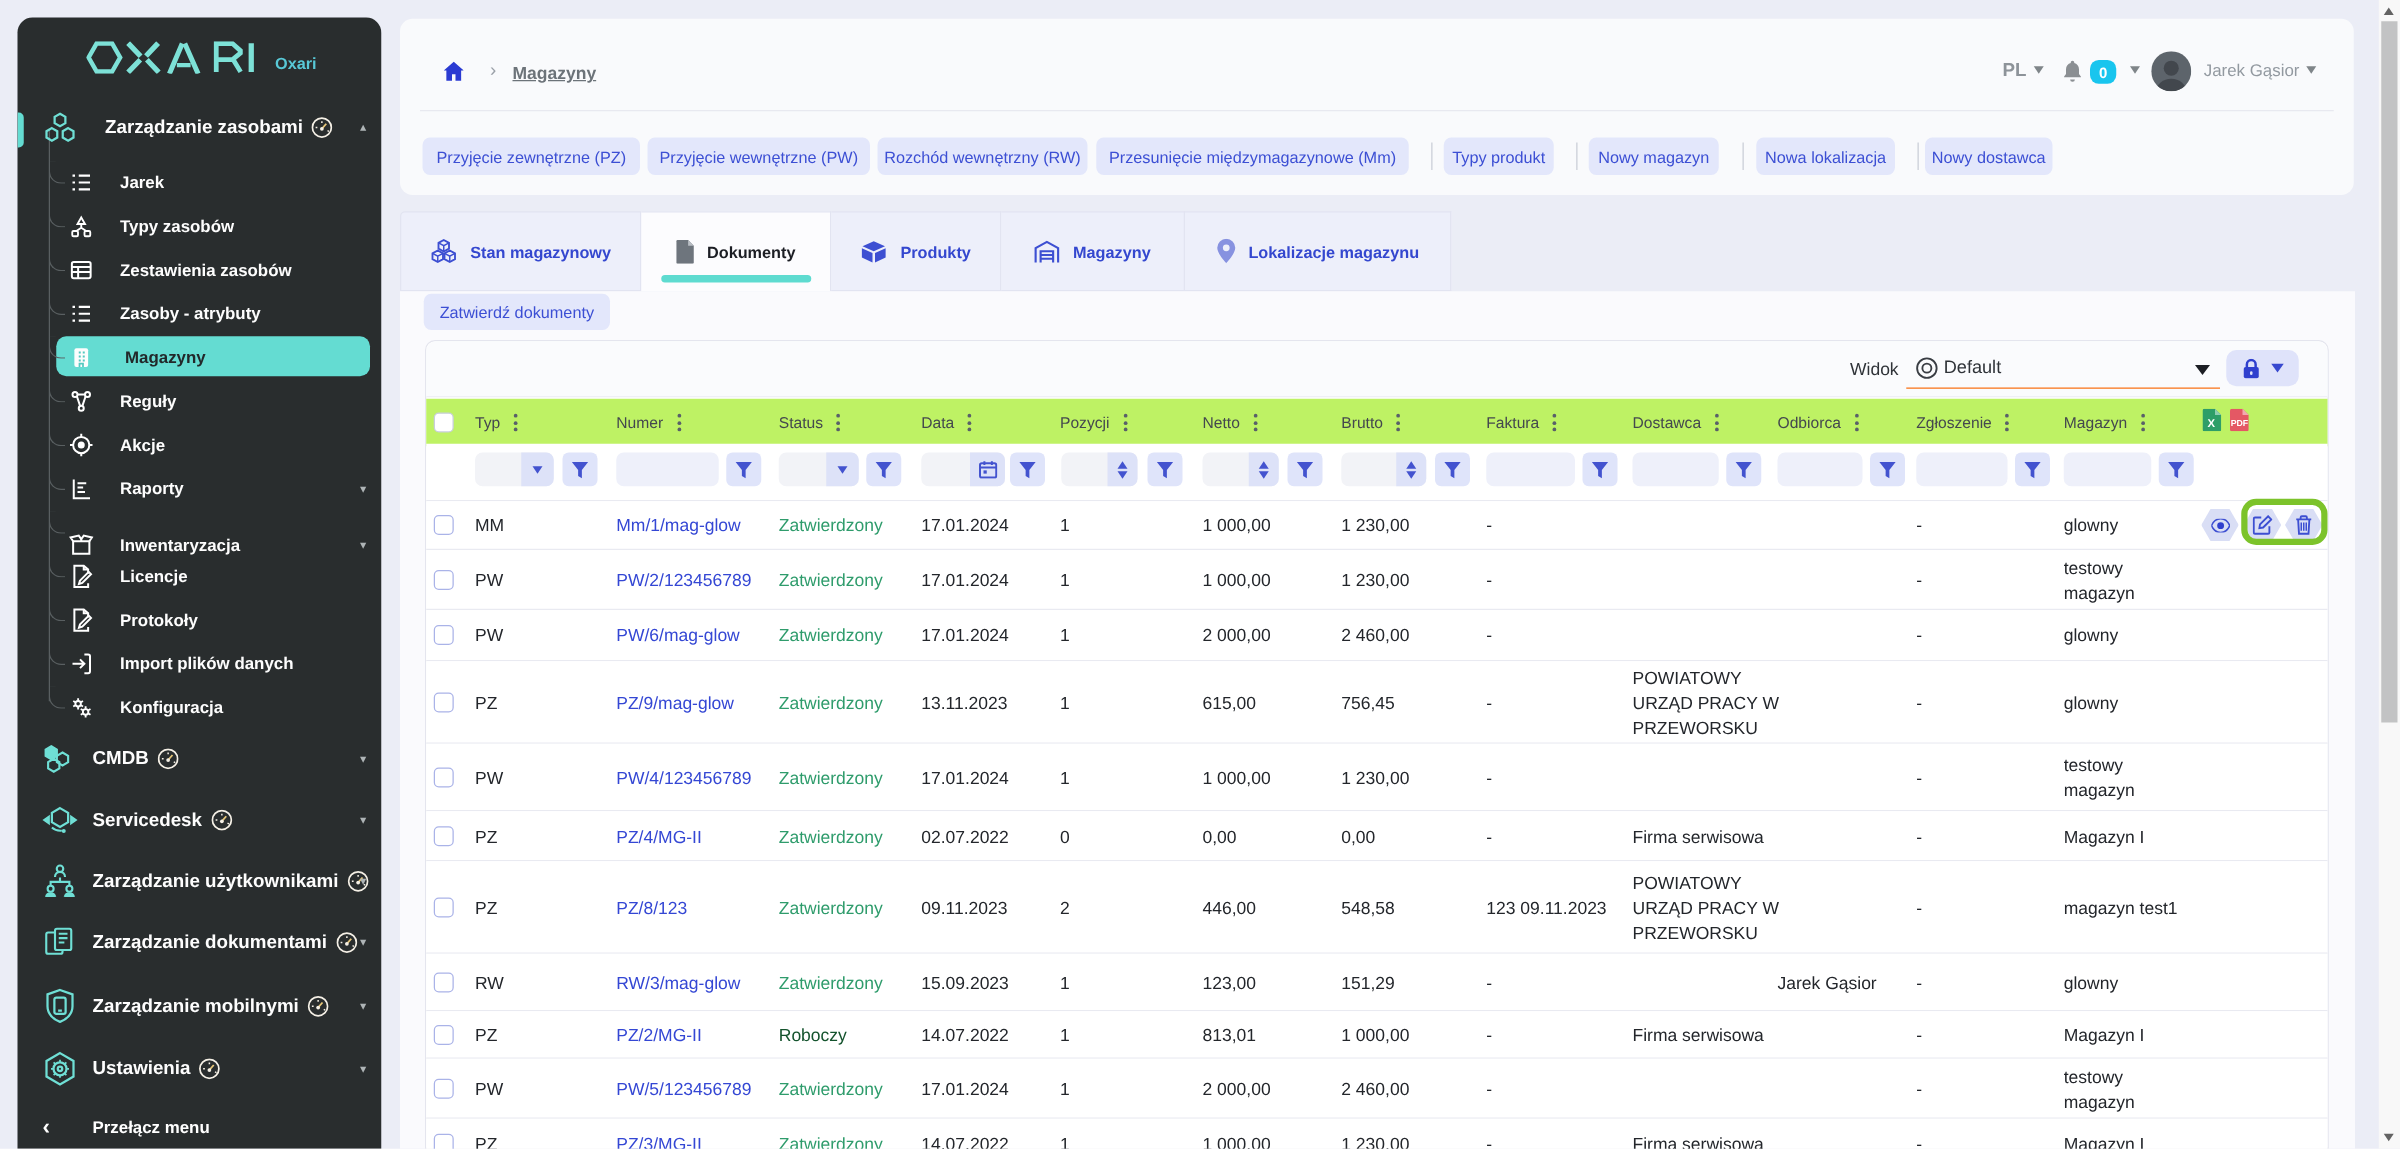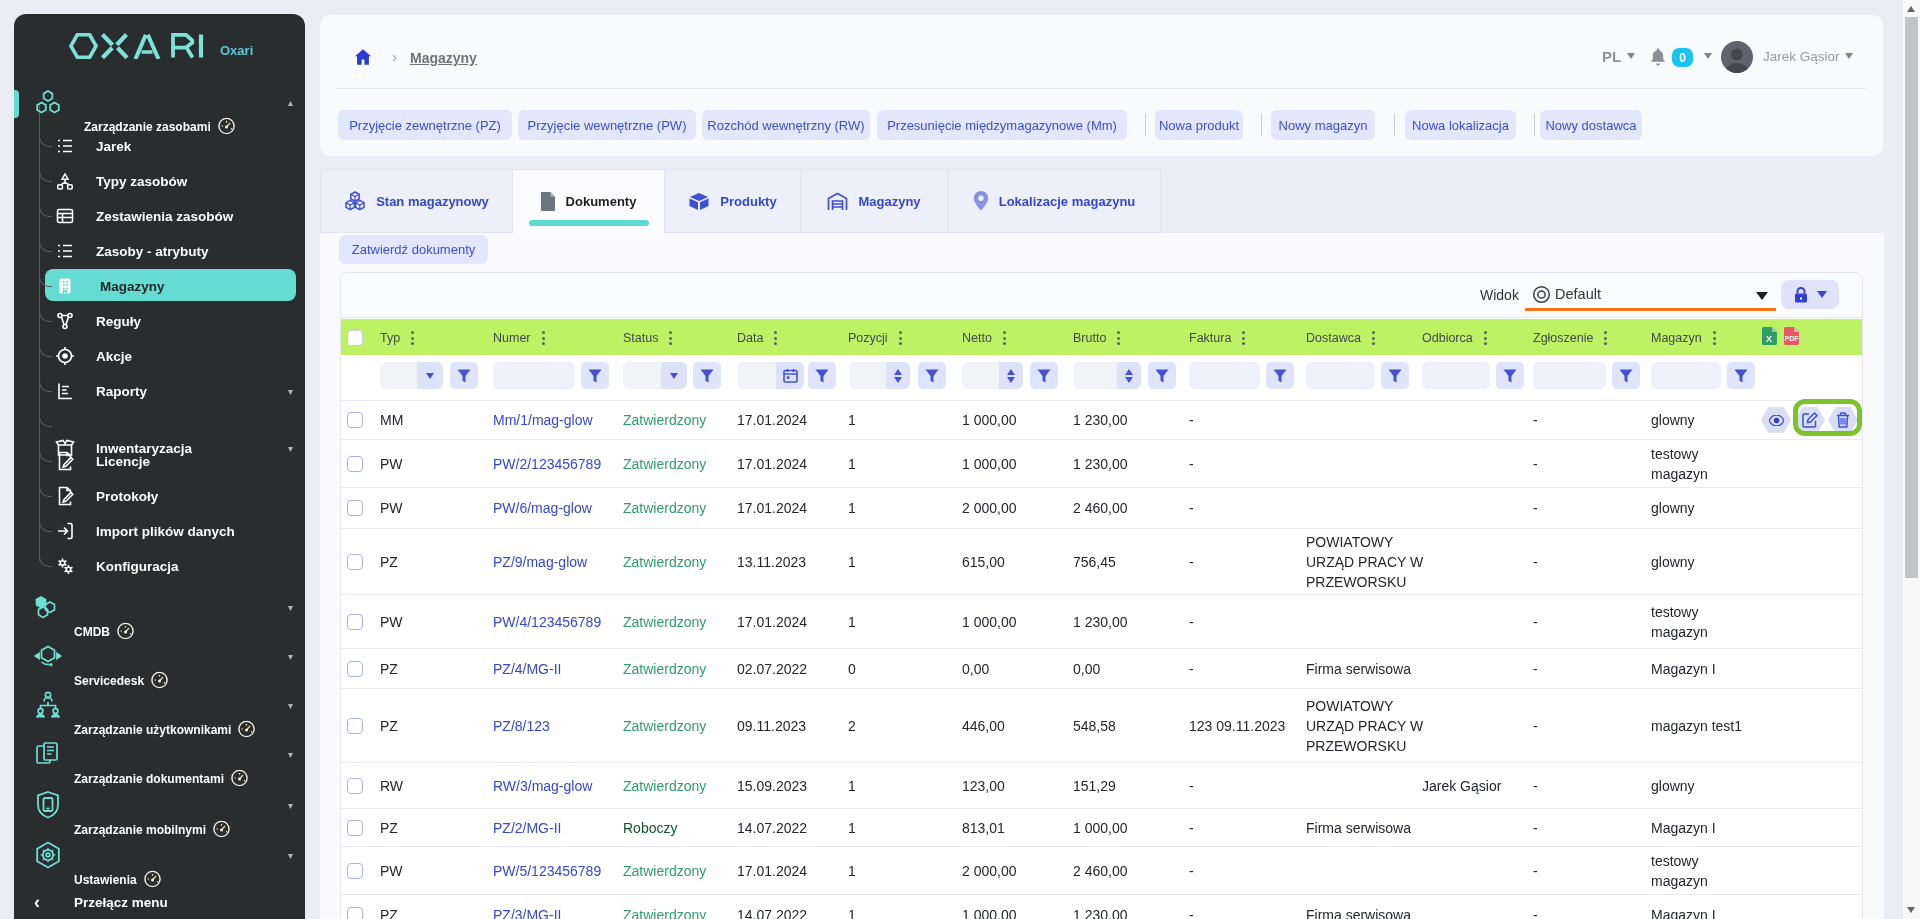--- a/index.html
+++ b/index.html
@@ -5,21 +5,21 @@
 * { margin:0; padding:0; box-sizing:border-box; }
 html,body { width:1920px; height:919px; overflow:hidden; }
 body { font-family:"Liberation Sans", sans-serif; background:#ebedf6; position:relative; }
 
 
 #sidebar { position:absolute; left:14px; top:14px; width:291px; height:905px; background:#292d2e; border-radius:12px 12px 0 0; color:#fff; overflow:hidden; }
 #logo { position:absolute; left:55px; top:19px; }
 #logoTxt { position:absolute; left:206px; top:29px; color:#58c8d6; font-size:13px; font-weight:bold; }
 .sec { position:absolute; left:0; width:291px; height:34px; }
 .sec .sicon { position:absolute; left:14px; top:50%; transform:translateY(-50%); width:40px; height:40px; display:flex; align-items:center; justify-content:center; }
-.sec .stxt { position:absolute; left:60px; top:50%; transform:translateY(-50%); font-size:12px; font-weight:bold; color:#fdfdfd; white-space:nowrap; display:flex; align-items:center; gap:7px;margin-top:24px;}
+.sec .stxt { position:absolute; left:60px; top:50%; transform:translateY(-50%); font-size:15px; font-weight:bold; color:#fdfdfd; white-space:nowrap; display:flex; align-items:center; gap:7px;}
 .sec .chev { position:absolute; right:12px; top:50%; transform:translateY(-50%); color:#aeb4b6; font-size:10px; }
 .sub { position:absolute; left:0; width:291px; height:35px; }
 .sub .icon { position:absolute; left:40px; top:50%; transform:translateY(-50%); width:22px; height:22px; display:flex; align-items:center; justify-content:center;}
 .sub .txt { position:absolute; left:82px; top:50%; transform:translateY(-50%); font-size:13.5px; font-weight:bold; color:#fdfdfd; white-space:nowrap;}
 .sub .chev { position:absolute; right:12px; top:50%; transform:translateY(-50%); color:#aeb4b6; font-size:10px;}
 #activebar { position:absolute; left:0; top:76px; width:5px; height:28px; background:#64dcd2; border-radius:0 4px 4px 0; }
 #magpill { position:absolute; left:31px; top:255px; width:251px; height:32px; background:#64dcd2; border-radius:8px; }
 #treeline { position:absolute; left:25px; top:90px; width:1px; height:457px; background:#595f61; }
 .branch { position:absolute; left:25px; width:13px; height:18px; border-left:1px solid #595f61; border-bottom:1px solid #595f61; border-bottom-left-radius:10px; }
 #przelacz { position:absolute; left:0; top:871px; width:291px; height:34px; }
@@ -45,21 +45,21 @@
 .tab:first-child { border-left:1px solid #e2e4f1; border-radius:4px 0 0 0;}
 .tab.active { background:#fcfcfe; color:#1c1e24; border-bottom:none; }
 #tabunderline { position:absolute; left:209px; top:51px; width:120px; height:6px; background:#5edbd0; border-radius:3px; }
 
 
 #panel { position:absolute; left:320px; top:233px; width:1564px; height:686px; background:#fafafd; }
 #zatwbtn { position:absolute; left:19px; top:2px; width:149px; height:29px; background:#e3e7fb; color:#3c4fd4; font-size:13px; border-radius:6px; display:flex; align-items:center; justify-content:center; }
 #tcontainer { position:absolute; left:20px; top:39px; width:1523px; height:647px; border:1px solid #e4e5ee; border-radius:8px 8px 0 0; background:#fff; }
 #widokbar { position:absolute; left:0; top:0; width:100%; height:45px; background:#fafbfd; border-bottom:1px solid #e6e7ef; border-radius:8px 8px 0 0; }
 #widoklbl { position:absolute; left:1139px; top:14px; font-size:14px; color:#2f3338; }
-#widoksel { position:absolute; left:1184px; top:8px; width:251px; height:30px; border-bottom:3px solid #f97316; }
+#widoksel { position:absolute; left:1184px; top:8px; width:251px; height:30px; border-bottom:1px solid #f97316; }
 #widokdef { position:absolute; left:30px; top:5px; font-size:14.5px; color:#2f3338; }
 #widokcaret { position:absolute; right:8px; top:11px; width:0; height:0; border-left:6px solid transparent; border-right:6px solid transparent; border-top:8px solid #1c1e24; }
 #lockbtn { position:absolute; left:1440px; top:7px; width:58px; height:29px; background:#dfe3fa; border-radius:8px; display:flex; align-items:center; justify-content:center; gap:9px;}
 #lockcaret { width:0; height:0; border-left:5px solid transparent; border-right:5px solid transparent; border-top:7px solid #3849cf; }
 
 
 #thead { position:absolute; left:0; top:46px; width:100%; height:38px; background:#bef264; }
 .hcell { position:absolute; top:0; height:38px; display:flex; align-items:center; font-size:12.5px; font-weight:normal; color:#44484e; gap:11px; }
 .dots { display:inline-flex; flex-direction:column; gap:2.5px; }
 .dots i { width:3px; height:3px; border-radius:50%; background:#596069; }
@@ -195,21 +195,21 @@
   <div class="sub" style="top:359.5px;">
       <div class="icon">
         <svg width="20" height="20" viewBox="0 0 20 20" fill="none" stroke="#fff" stroke-width="1.6">
           <path d="M4 2.5 v15 h13"></path>
           <path d="M7 5.5 h7 M7 9 h4.5 M7 12.5 h6"></path>
         </svg>
       </div>
       <div class="txt">Raporty</div>
       <div class="chev">▾</div>
     </div>
-  <div class="sub" style="top:416px;padding-left:42px;">
+  <div class="sub" style="top:404px;padding-left:42px;">
       <div class="icon">
         <svg width="20" height="20" viewBox="0 0 20 20" fill="none" stroke="#fff" stroke-width="1.6">
           <path d="M3.5 7 h13 V17 h-13 Z"></path>
           <path d="M3.5 7 L1.5 4 L8 2.5 L10 5.2 L12 2.5 L18.5 4 L16.5 7"></path>
           <path d="M10 5.2 V 7"></path>
         </svg>
       </div>
       <div class="txt">Inwentaryzacja</div>
       <div class="chev">▾</div>
     </div>
@@ -406,21 +406,21 @@
       </svg>
     <span class="ua" style="left:1443px; top:34px; color:#9299a0; font-size:13.5px;">Jarek Gąsior</span>
     <span class="ua gcaret" style="left:1525px; top:38px;"></span>
   </div>
   <div id="btnrow">
     <div class="actbtn" style="width:174px;">Przyjęcie zewnętrzne (PZ)</div>
     <div class="actbtn" style="width:178px; margin-left:6px;">Przyjęcie wewnętrzne (PW)</div>
     <div class="actbtn" style="width:168px; margin-left:6px;">Rozchód wewnętrzny (RW)</div>
     <div class="actbtn" style="width:250px; margin-left:7px;">Przesunięcie międzymagazynowe (Mm)</div>
     <div class="vsep"></div>
-    <div class="actbtn" style="width:88px;">Nowa produkt</div>
+    <div class="actbtn" style="width:88px;">Typy produkt</div>
     <div class="vsep"></div>
     <div class="actbtn" style="width:104px;">Nowy magazyn</div>
     <div class="vsep" style="margin-left:19px; margin-right:10px;"></div>
     <div class="actbtn" style="width:111px;">Nowa lokalizacja</div>
     <div class="vsep" style="margin-left:18px; margin-right:5px;"></div>
     <div class="actbtn" style="width:102px;">Nowy dostawca</div>
   </div>
 </div>
 <div id="tabs">
   <div class="tab" style="width:193px;"><svg width="22" height="20" viewBox="0 0 22 20" fill="none" stroke="#3d4fd2" stroke-width="1.5">

